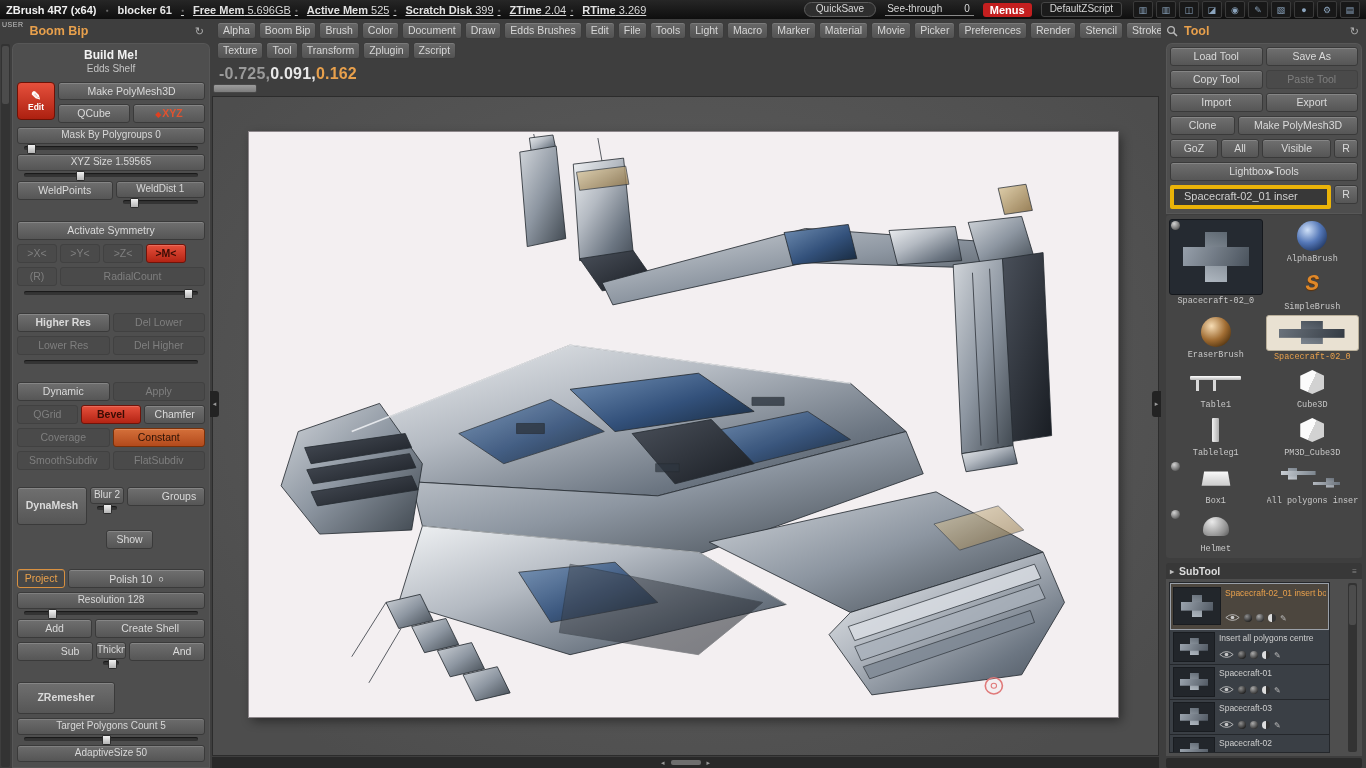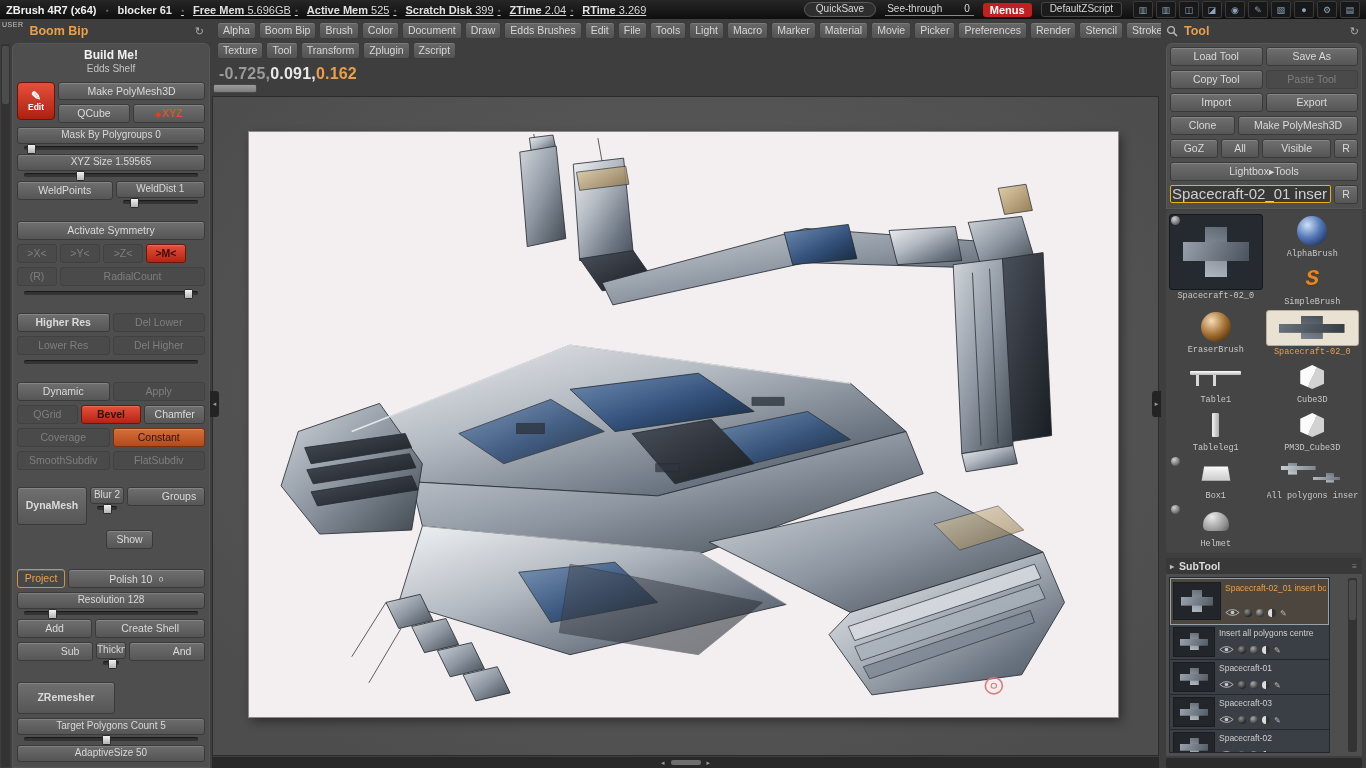--- a/index.html
+++ b/index.html
@@ -78,21 +78,21 @@
   .document svg{width:100%;height:100%;display:block;}
   .hscroll{height:11px;margin:1px 2px 0 2px;background:#292929;display:flex;align-items:center;justify-content:center;gap:6px;color:#9a9a9a;font-size:7px;}
   .h-thumb{width:30px;height:5px;background:#6e6e6e;border-radius:2px;}
   
   .right-col{width:205px;display:flex;flex-direction:column;background:#3e3e3e;flex:0 0 auto;}
   .right-header{height:24px;display:flex;align-items:center;gap:6px;padding:0 7px 0 5px;}
   .right-body{flex:1;display:flex;flex-direction:column;overflow:hidden;padding:0 4px 0 5px;}
   .tool-panel{background:#4e4e4e;border-radius:6px 6px 0 0;padding:4px 4px 3px;box-shadow:inset 0 0 0 1px rgba(255,255,255,.05);}
   .tp-row{display:flex;gap:3px;margin-bottom:4px;}
   .fx9{flex:.9;} .fx7{flex:.7;} .fx13{flex:1.35;} .wR{flex:0 0 18px;}
-  .cur-name{flex:1;background:#383838;border:1px solid #eab308;border-radius:2px;color:#d0d0d0;font-size:15px;height:16px;line-height:15px;padding:0 1px;overflow:hidden;white-space:nowrap;}
+  .cur-name{flex:1;background:#383838;border:4px solid #eab308;border-radius:2px;color:#d0d0d0;font-size:11px;height:16px;line-height:15px;padding:0 10px;overflow:hidden;white-space:nowrap;}
   .tool-thumbs{background:#454545;border-radius:3px;margin-top:1px;padding:4px;display:grid;grid-template-columns:1fr 1fr;gap:3px 5px;}
   .tool-item{display:flex;flex-direction:column;align-items:center;min-width:0;font-family:Liberation Mono, monospace;}
   .tool-item .thumb{width:100%;height:34px;border-radius:3px;position:relative;display:flex;align-items:center;justify-content:center;overflow:hidden;}
   .tool-item.big{grid-row:span 2;}
   .tool-item.big .thumb{height:74px;}
   .tool-item-label{font-size:8.5px;color:#c8c8c8;margin-top:1px;white-space:nowrap;overflow:hidden;max-width:100%;}
   .tool-item-label.hl{color:#e8a04c;}
   .badge{position:absolute;top:1px;left:1px;width:9px;height:9px;border-radius:50%;
        background:radial-gradient(circle at 35% 30%,#d2d2d2,#747474 60%,#2e2e2e);}
   .t-spacecraft-dark{background:#252a31;border:1px solid #15181d;}

